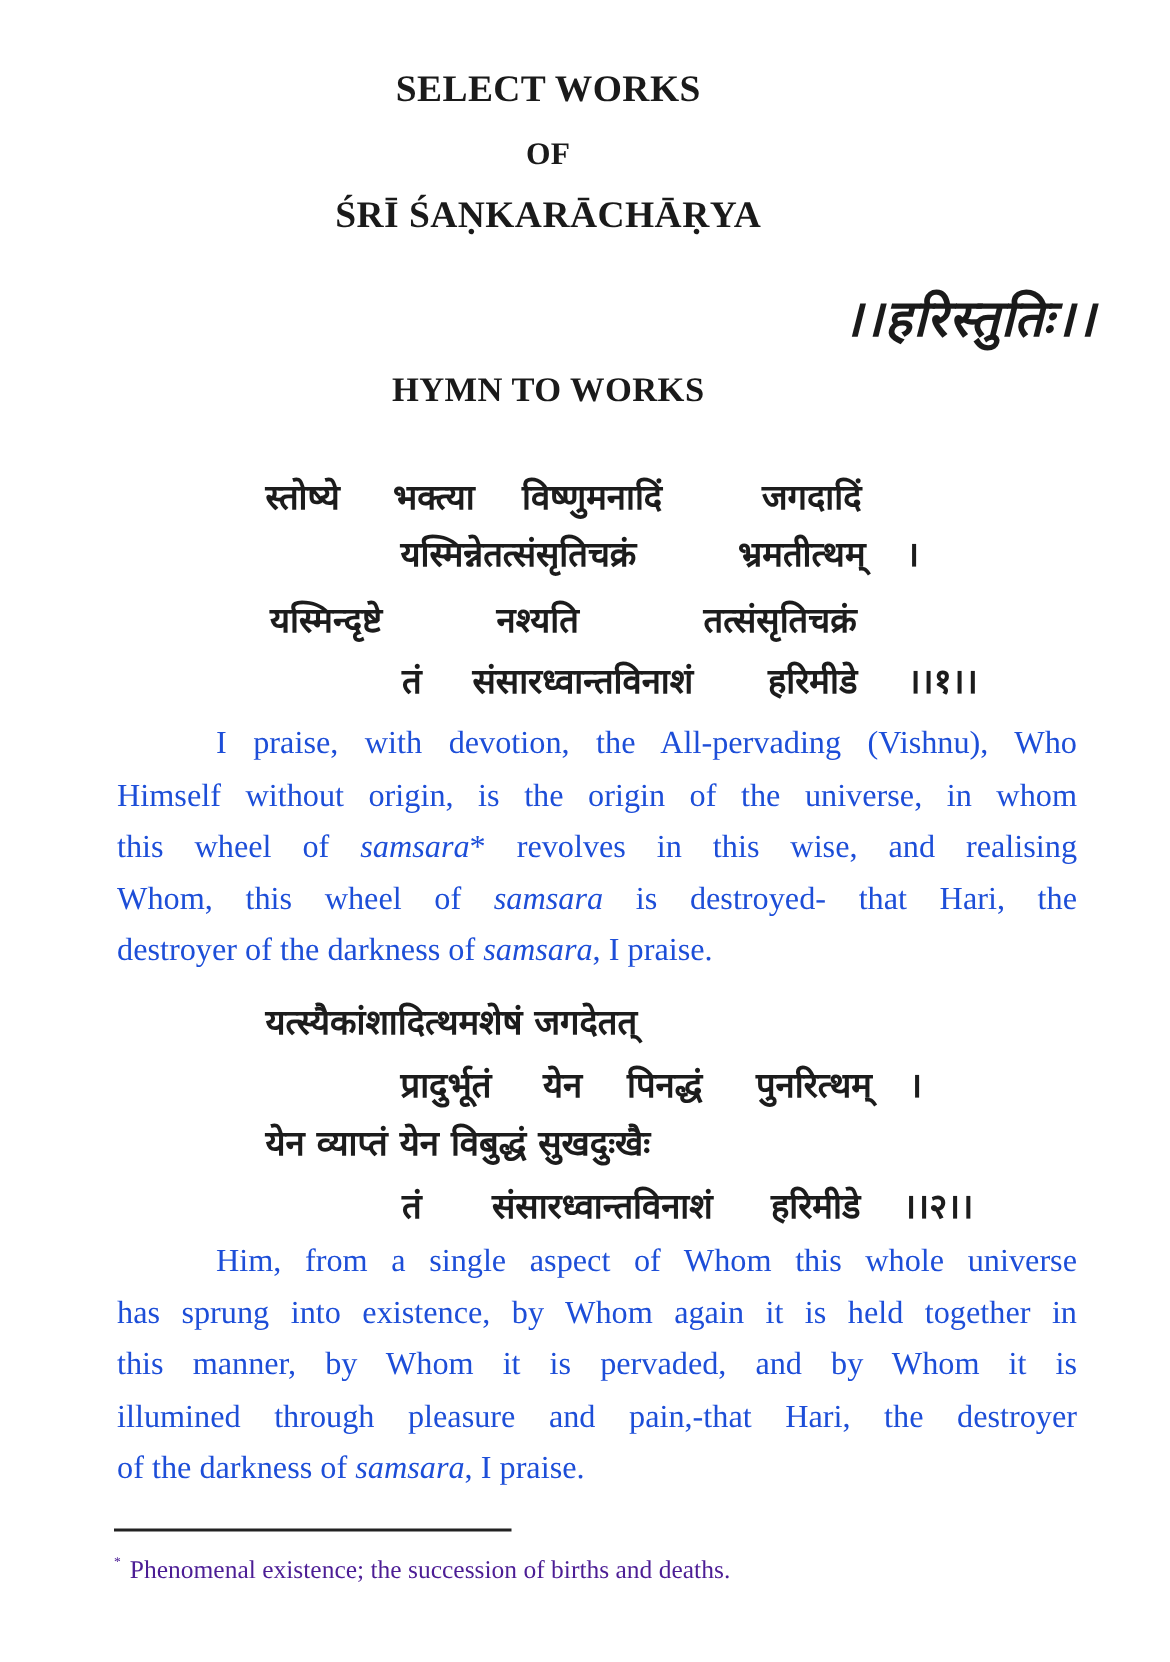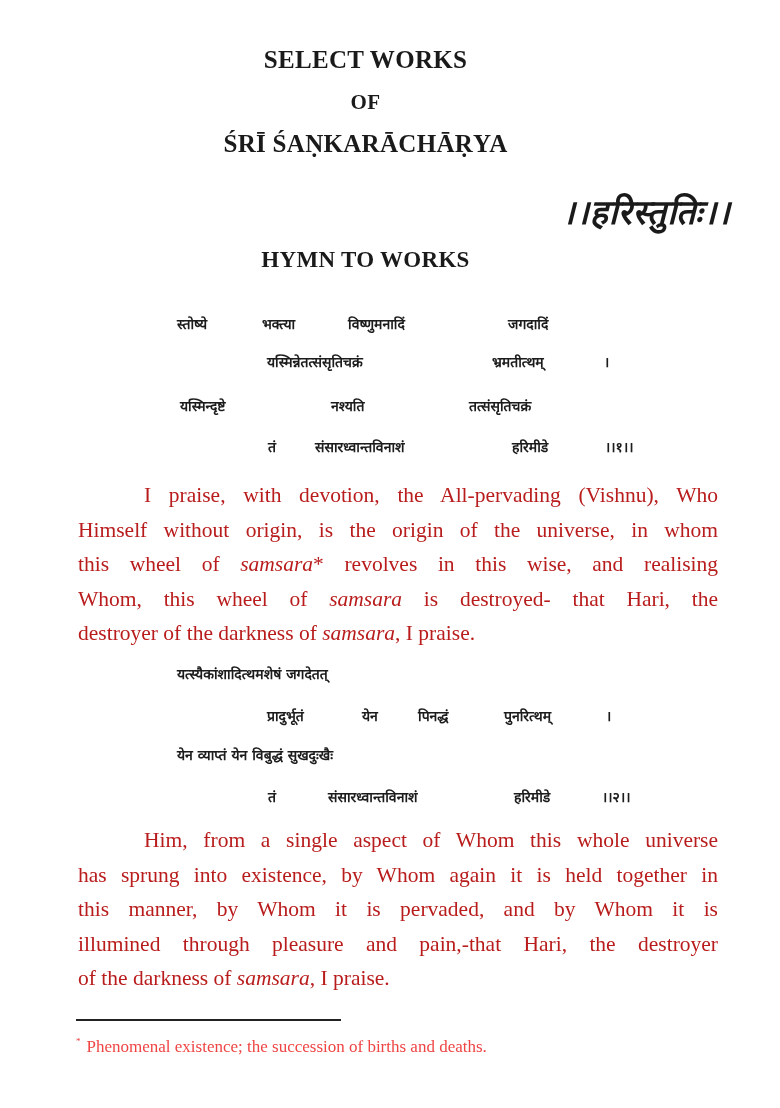--- a/index.html
+++ b/index.html
@@ -36,33 +36,33 @@
       letter-spacing: 1px;
       text-align: right;
     }
     #hymn-english-title { top: 247px; font-size: 23px; }
 
     .verse-line {
       position: absolute;
       white-space: nowrap;
       font-family: "DejaVu Sans", sans-serif;
       font-weight: bold;
-      font-size: 14px;
+      font-size: 23px;
       color: #1c1c1c;
     }
     .verse-line span.w { position: absolute; top: 0; white-space: nowrap; }
 
     .para {
       position: absolute;
       left: 78px;
       width: 640px;
       font-size: 21.5px;
       line-height: 34.5px;
       text-align: justify;
-      color: #b91c1c;
+      color: #1d4ed8;
     }
     .para .line {
       display: block;
       white-space: nowrap;
       text-align-last: justify;
     }
     .para .line.last { text-align-last: left; }
     .para .line.indent { padding-left: 66px; }
     .para em { font-style: italic; }
 
@@ -73,21 +73,21 @@
       width: 265px;
       height: 2px;
       background: #222;
     }
     #footnote {
       position: absolute;
       left: 76px;
       top: 1036px;
       font-size: 17px;
       white-space: nowrap;
-      color: #ef4444;
+      color: #4c1d95;
     }
     #footnote sup { font-size: 9px; vertical-align: 8px; margin-right: 6px; }
   </style>
 </head>
 <body>
 
 <div class="center-line" id="book-title-1">SELECT WORKS</div>
 <div class="center-line" id="book-title-2">OF</div>
 <div class="center-line" id="book-title-3">ŚRĪ ŚAṆKARĀCHĀṚYA</div>
 <div class="center-line" id="hymn-sanskrit-title">।।हरिस्तुतिः।।</div>

